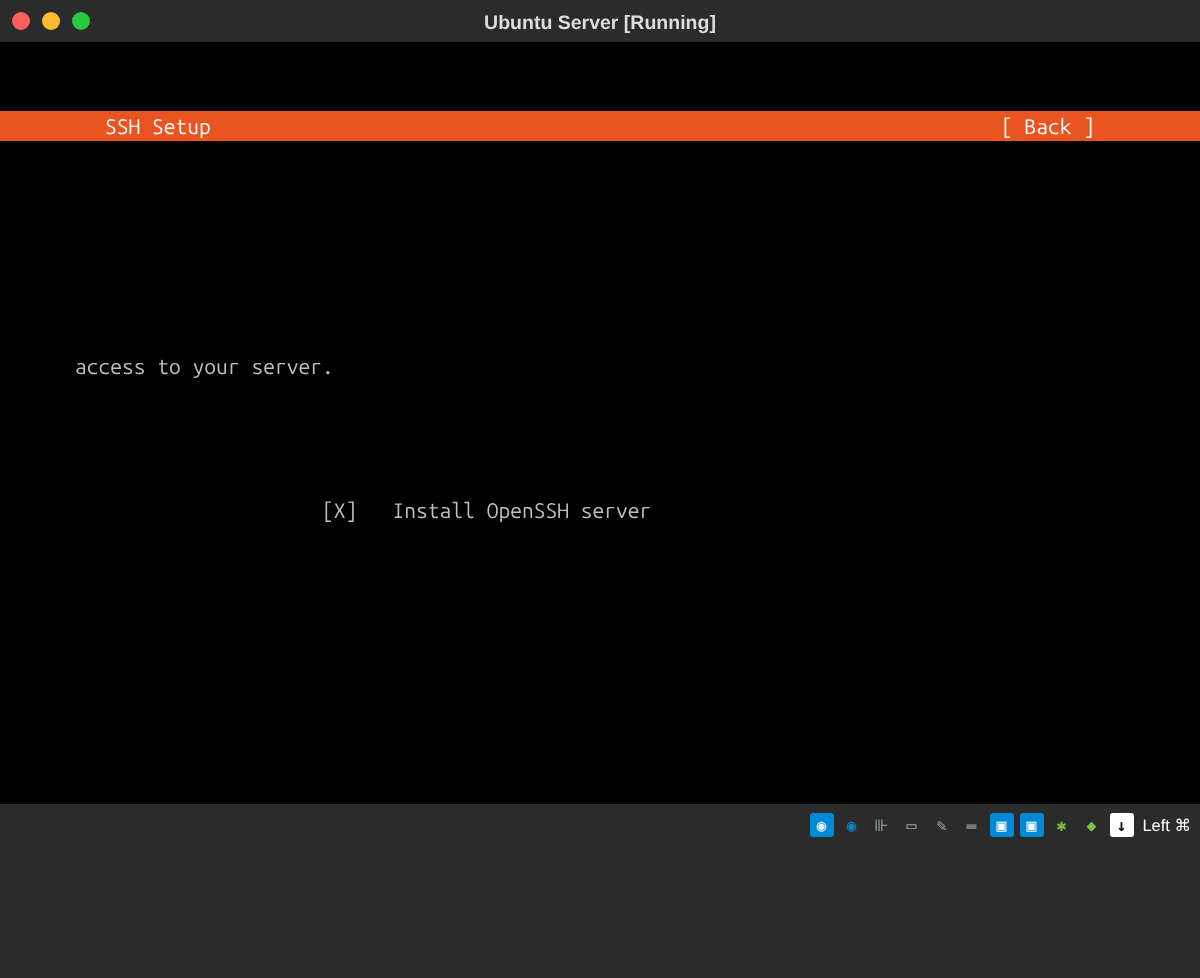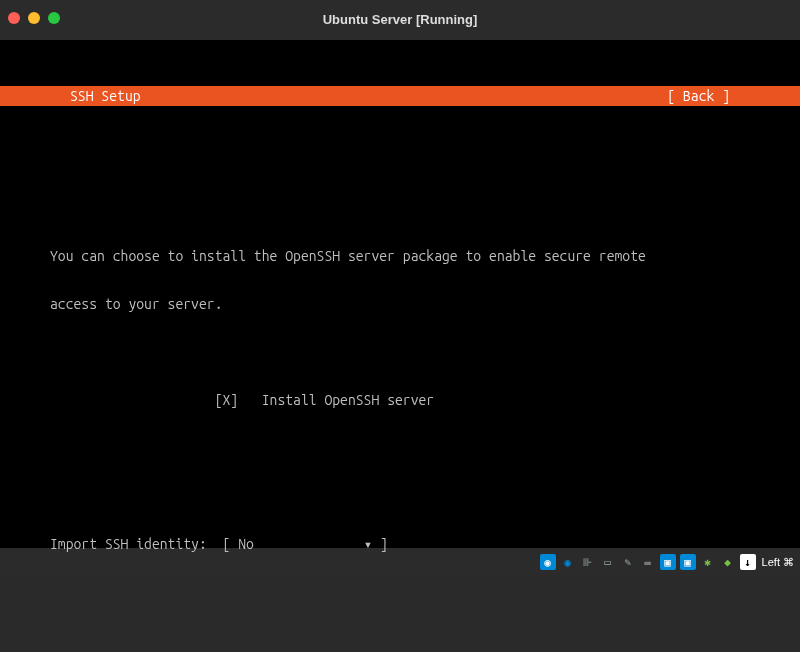--- a/index.html
+++ b/index.html
@@ -5,24 +5,24 @@
     * { margin: 0; padding: 0; box-sizing: border-box; }
     body {
       width: 800px;
       height: 652px;
       background: #2a2a2a;
       font-family: "Ubuntu Mono", "DejaVu Sans Mono", monospace;
       font-size: 14px;
       overflow: hidden;
     }
     .titlebar {
-      height: 40px;
+      height: 28px;
       background: #2b2b2b;
       display: flex;
-      align-items: flex-start;
+      align-items: center;
       padding: 12px 8px;
       position: relative;
     }
     .traffic-lights {
       display: flex;
       gap: 8px;
       align-items: center;
     }
     .tl-dot {
       width: 12px;
@@ -124,27 +124,25 @@
 
 <div class="vm-container">
   <div class="vm-screen">
     <div class="header-bar">
       <span class="title">SSH Setup</span>
       <span class="help">[ Back ]</span>
     </div>
 
     <div class="content">
       <div class="spacer"></div>
-      <div class="row">You can choose to install the OpenSSH server package to enable secure remote</div>
       <div class="row">access to your server.</div>
       <div class="spacer"></div>
       <div class="row">                     <span>[X]</span>   <span>Install OpenSSH server</span></div>
       <div class="spacer"></div>
       <div class="spacer"></div>
-      <div class="row"><span>Import SSH identity:</span>  <span><span>[ </span><span>No</span>              <span>▾</span><span> ]</span></span></div>
       <div class="spacer"></div>
       
       
       
       
     </div>
 
   </div>
 </div>
 

